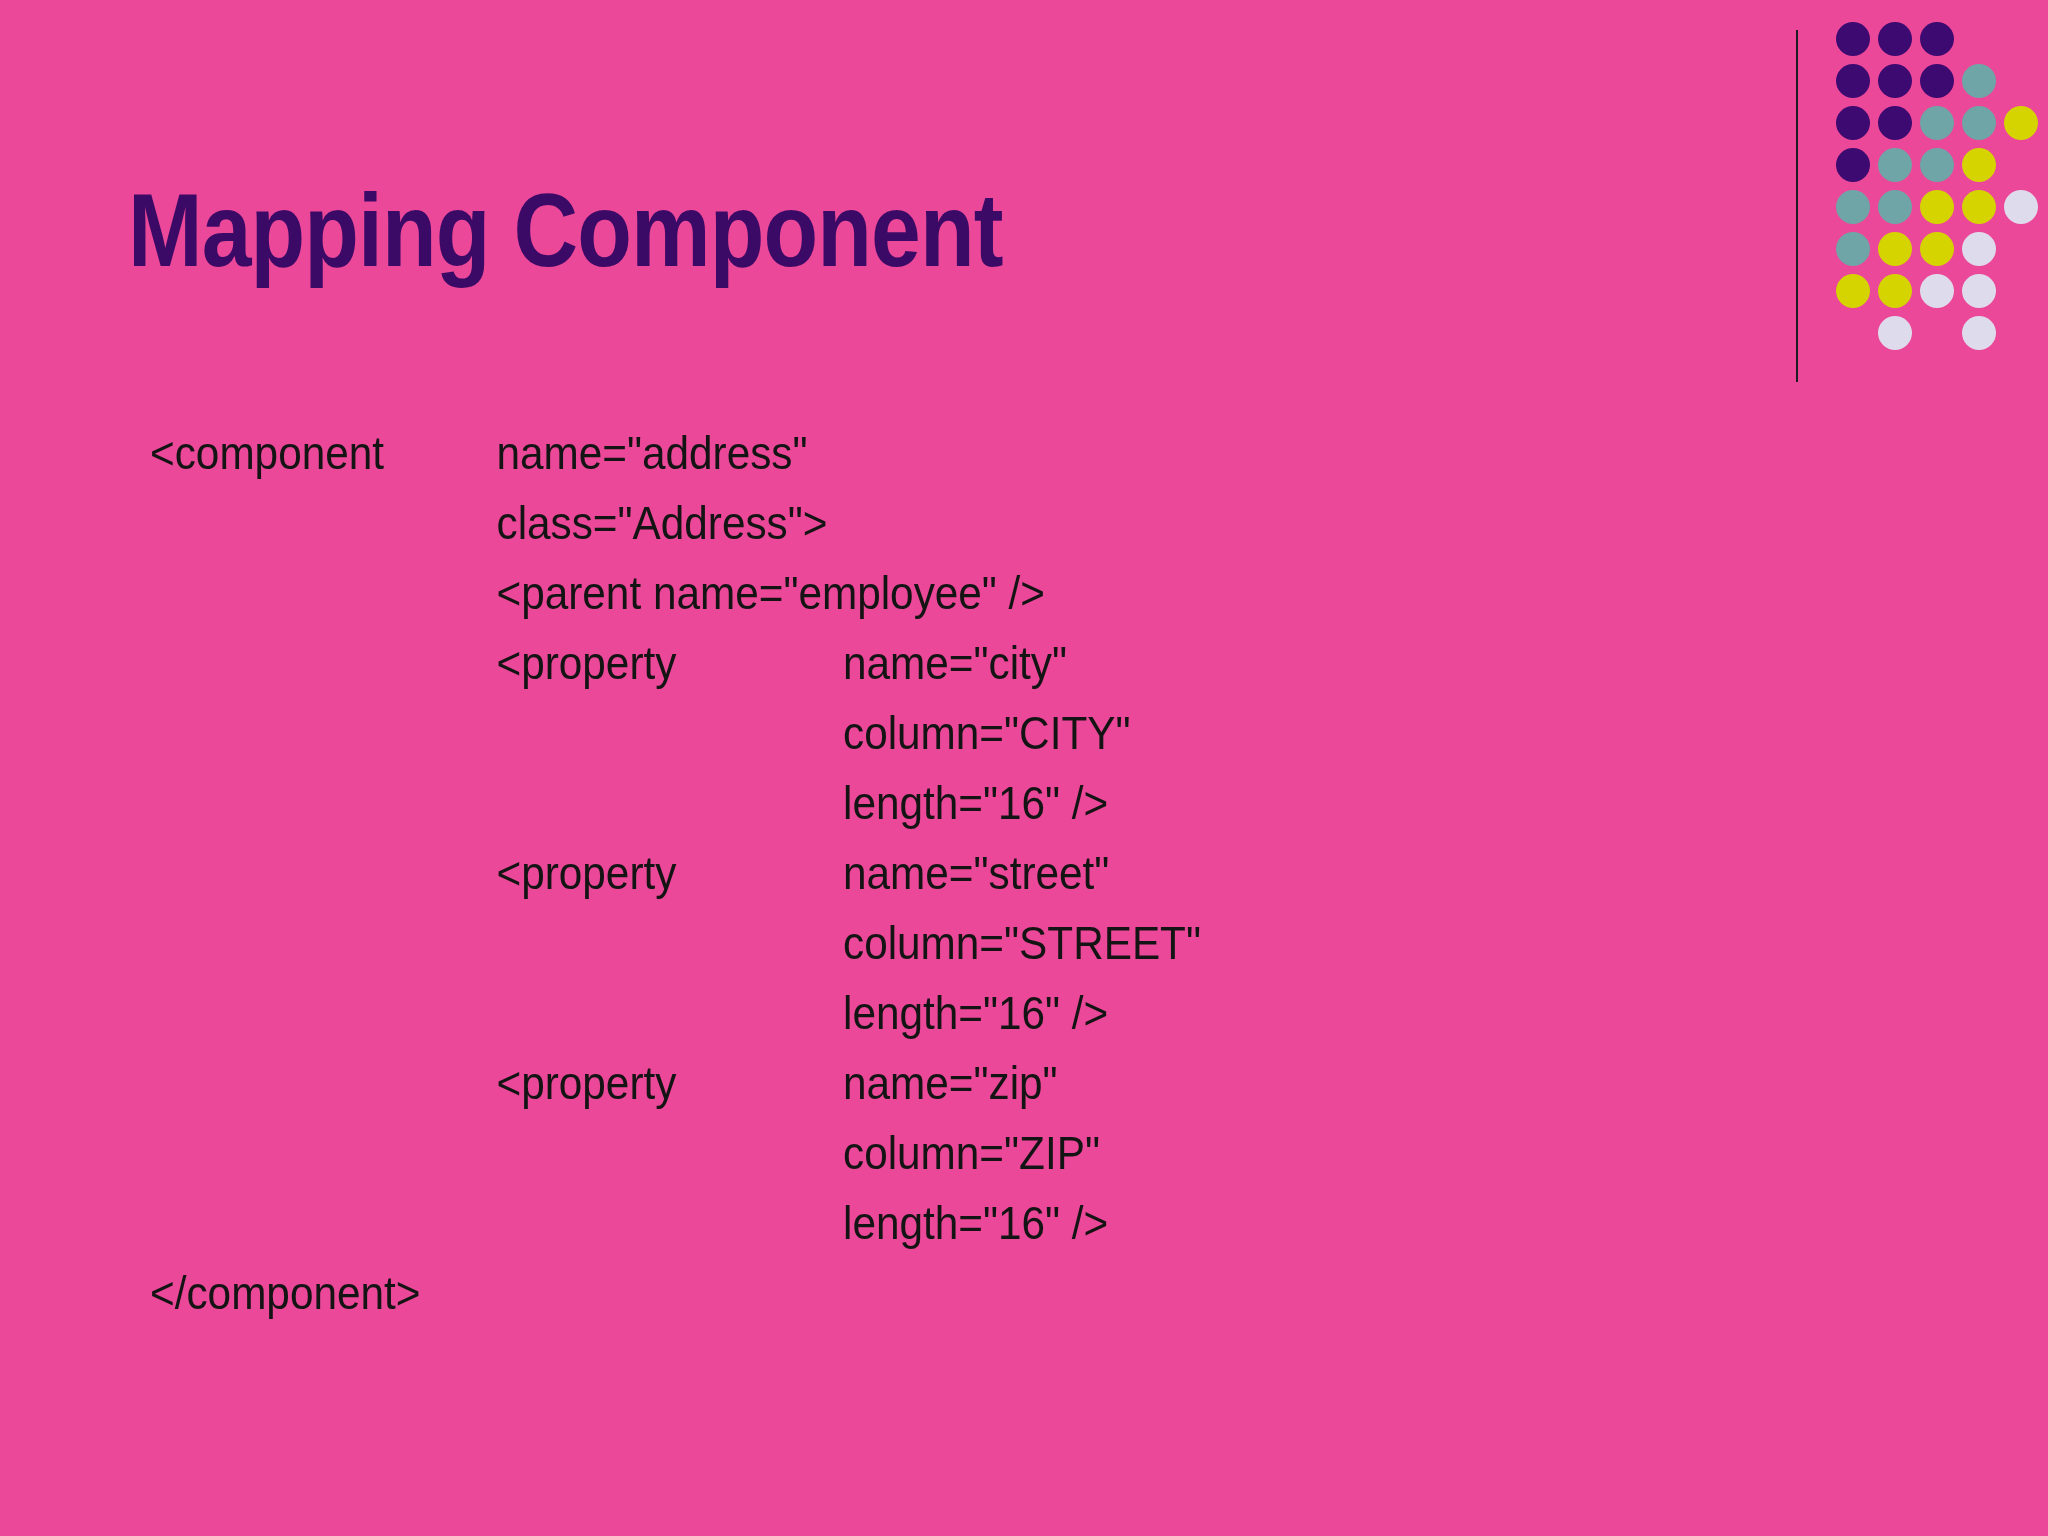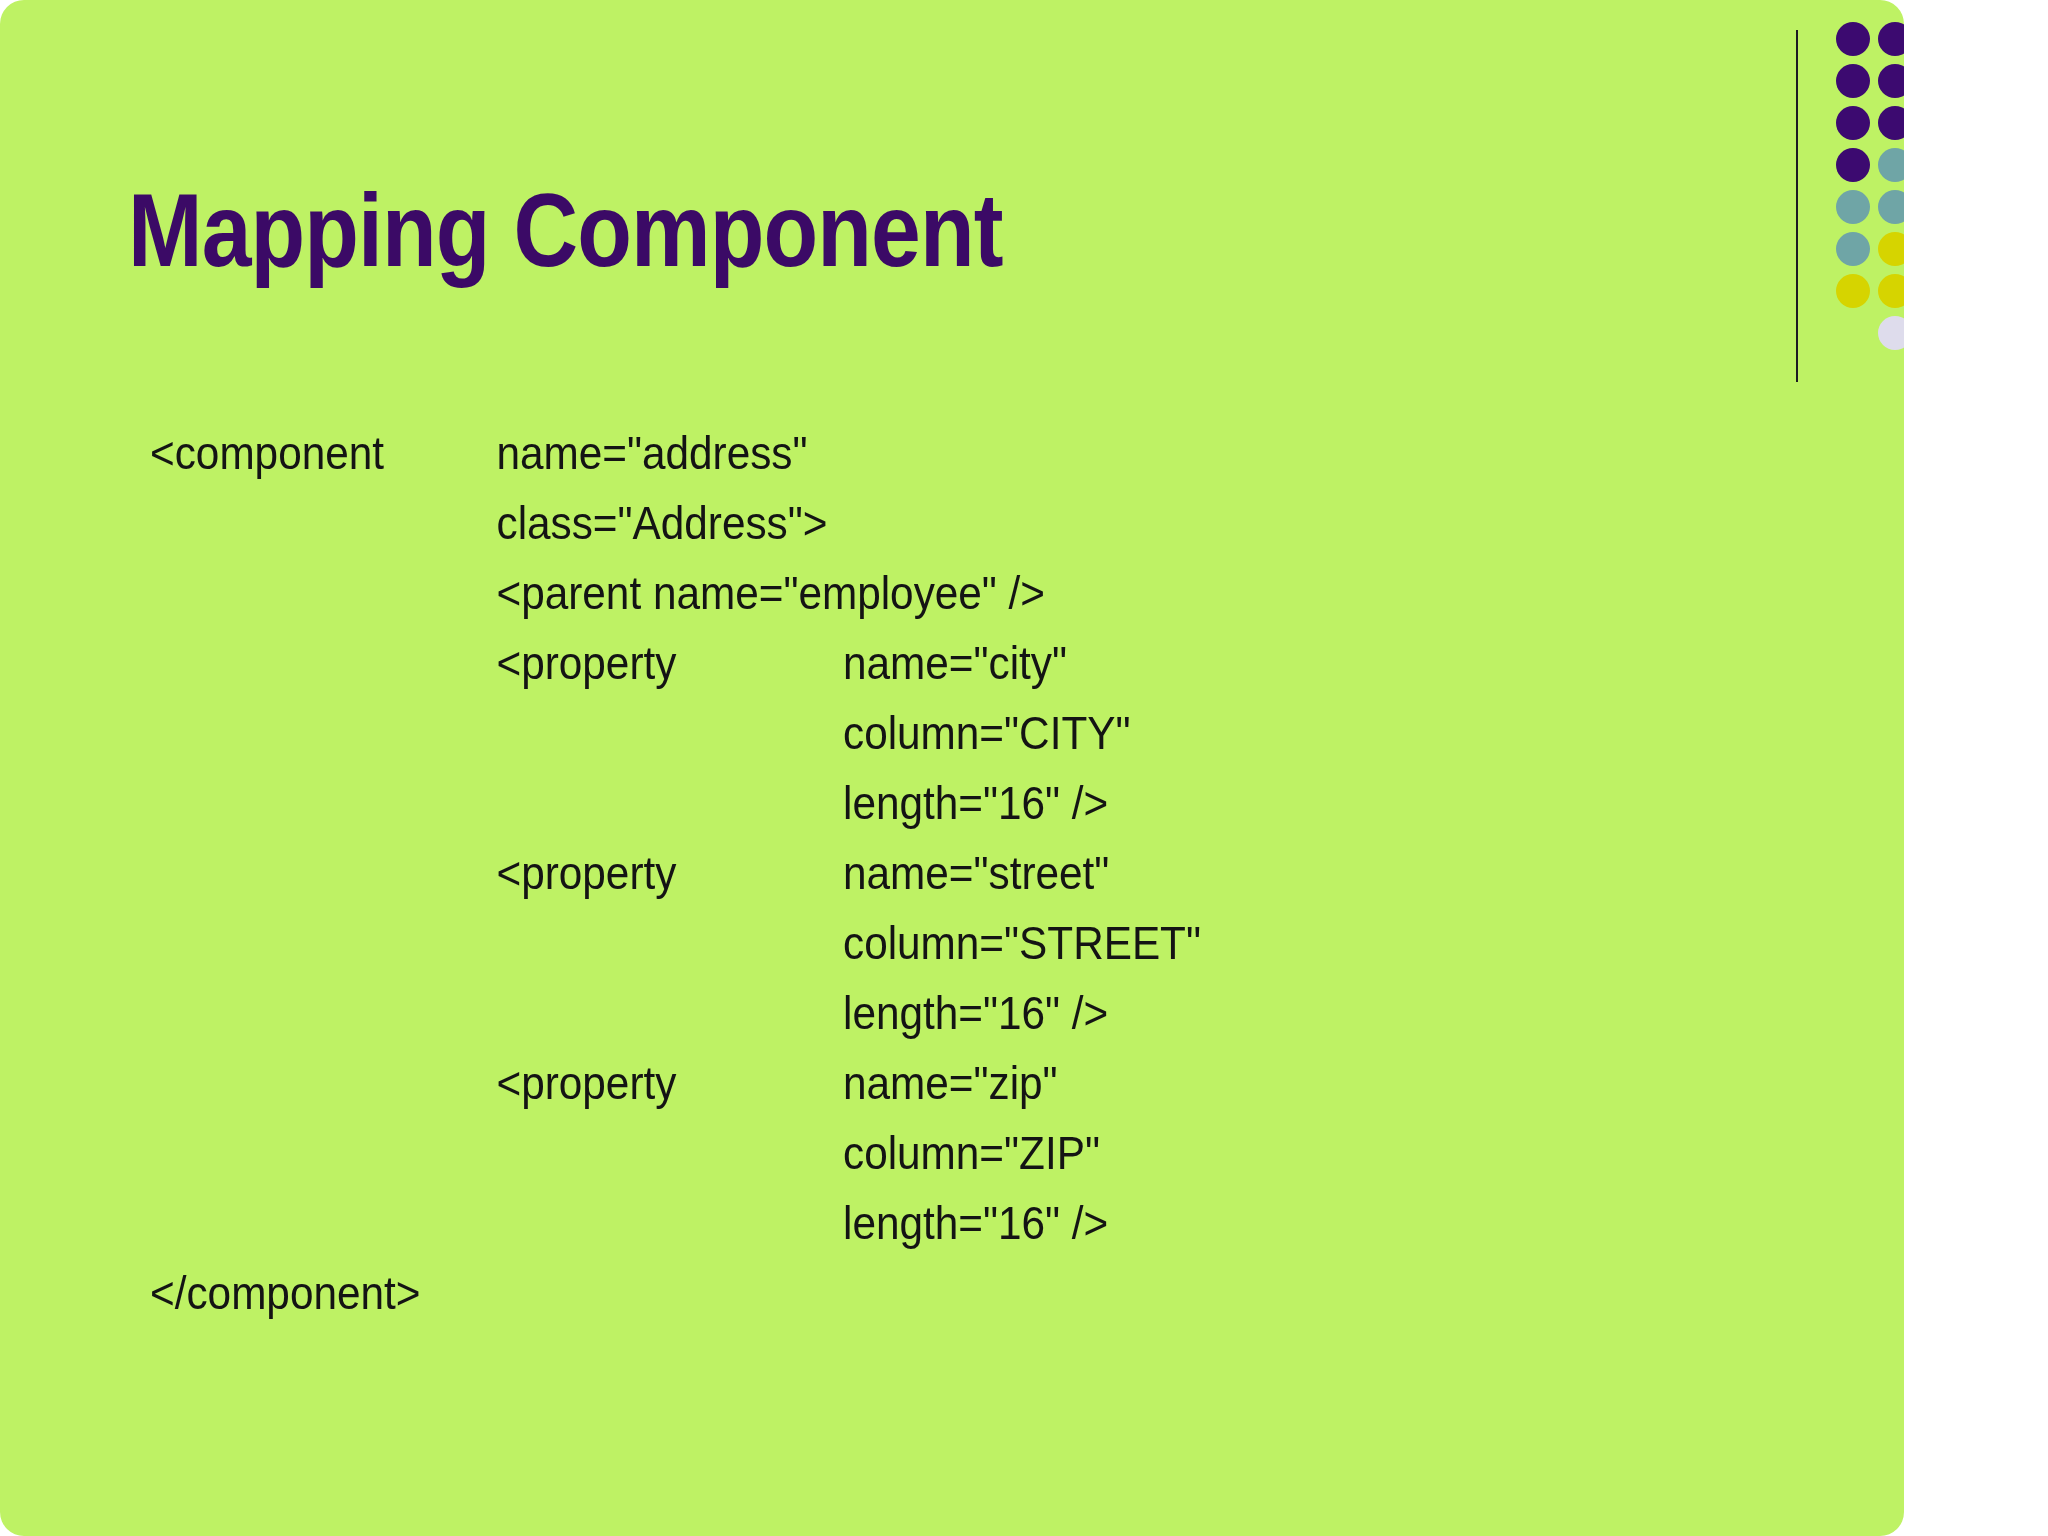--- a/index.html
+++ b/index.html
@@ -4,26 +4,25 @@
 <title>Mapping Component</title>
 <style>
   html, body {
     margin: 0;
     padding: 0;
     background: #ffffff;
   }
 
   #slide {
     position: relative;
-    width: 1904px;
+    width: 2048px;
     height: 1536px;
-    background: #bef264;
+    background: #ec4899;
     overflow: hidden;
     font-family: "Liberation Sans", "DejaVu Sans", sans-serif;
-    border-radius: 24px;
   }
 
   
   .slide-title {
     position: absolute;
     left: 128px;
     top: 178px;
     width: 1500px;
     font-family: "Liberation Sans", "DejaVu Sans", sans-serif;
     font-weight: bold;

